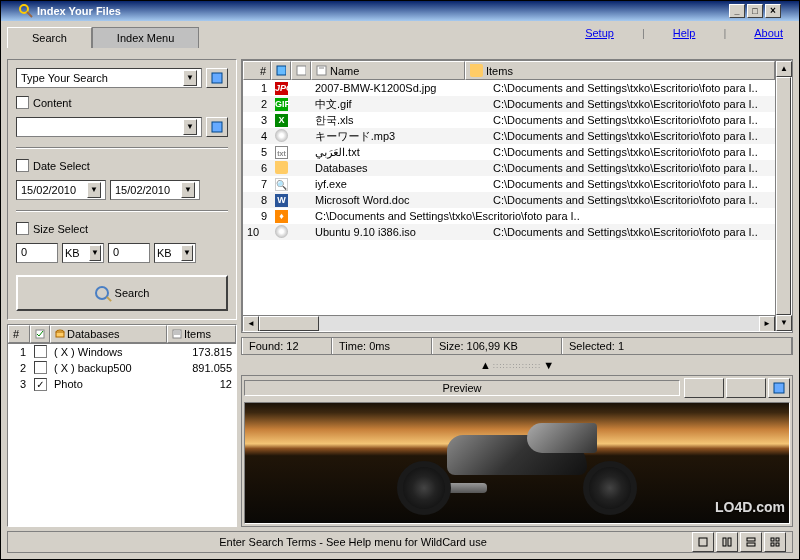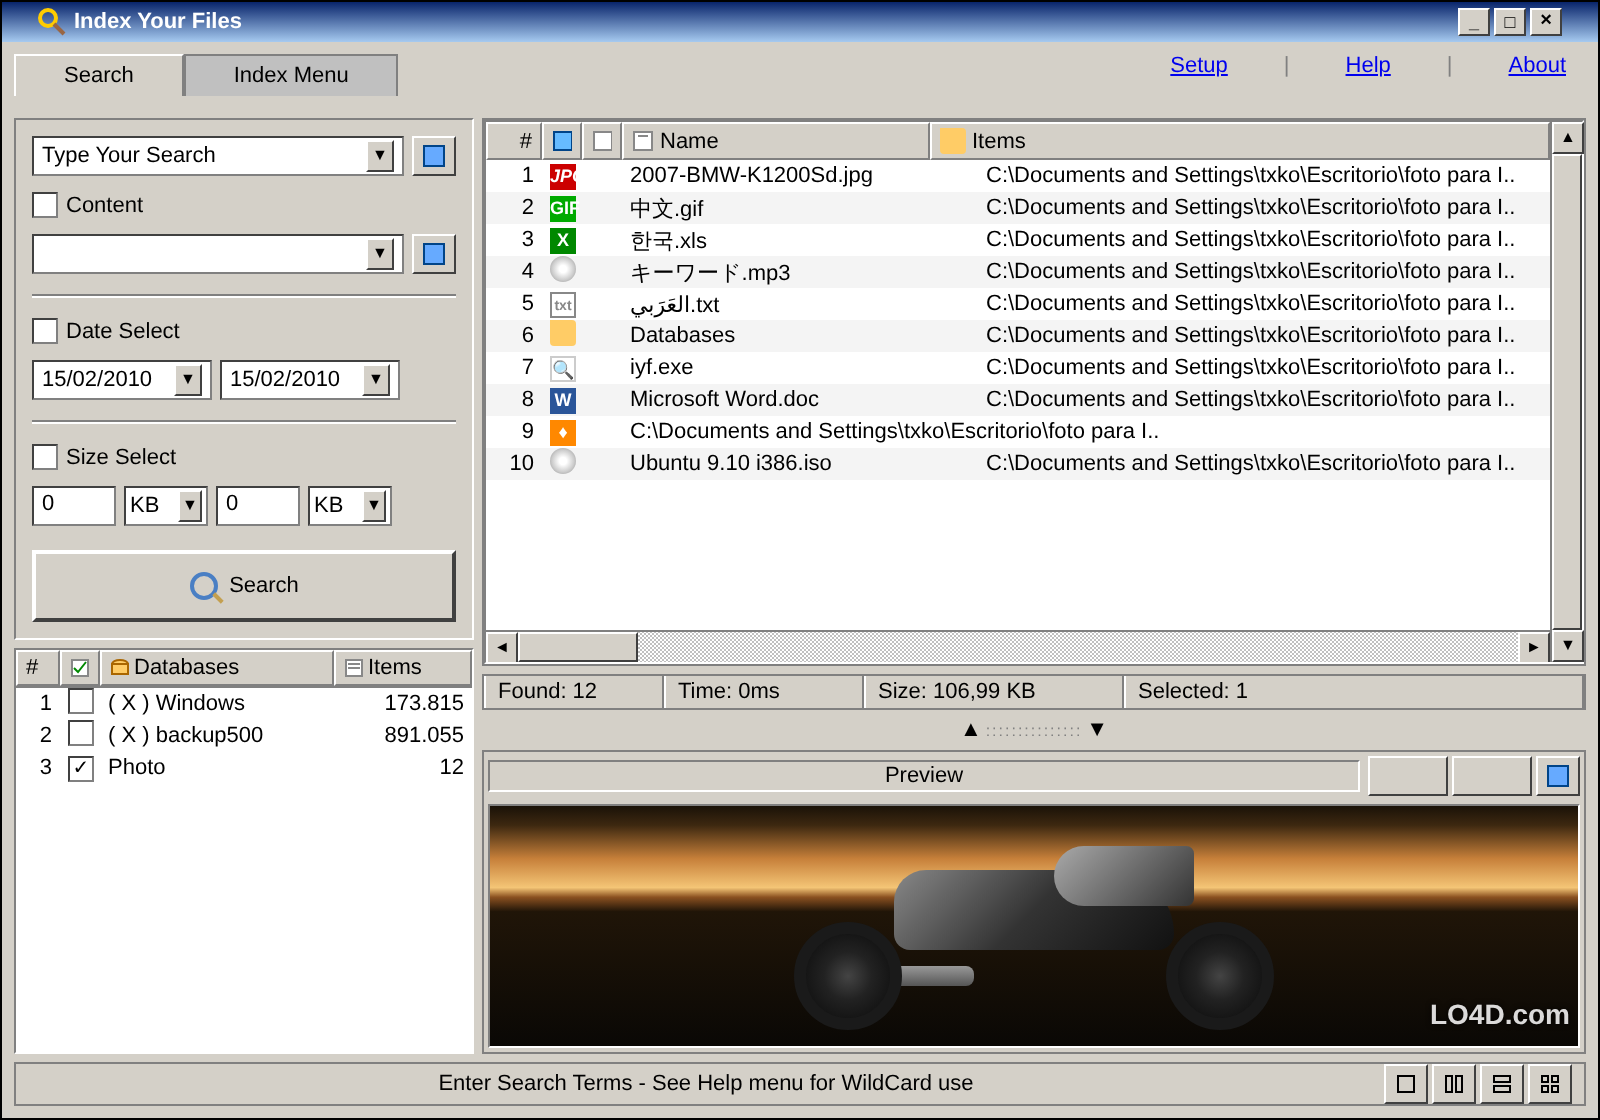--- a/index.html
+++ b/index.html
@@ -341,21 +341,21 @@
                     <div class="c" style="width:178px">Microsoft Word.doc</div>
                     <div class="c" style="flex:1">C:\Documents and Settings\txko\Escritorio\foto para I..</div>
                   </div>
                   <div class="res-row">
                     <div class="c" style="width:28px;text-align:right">9</div>
                     <div class="c" style="width:20px"><span class="file-icon fi-pas">♦</span></div>
                     <div class="c" style="width:20px"></div>
                     <div class="c" style="flex:1">C:\Documents and Settings\txko\Escritorio\foto para I..</div>
                   </div>
                   <div class="res-row">
-                    <div class="c" style="width:28px;text-align:right">10</div>
+                    <div class="c" style="width:28px;text-align:left">10</div>
                     <div class="c" style="width:20px"><span class="file-icon fi-cd"></span></div>
                     <div class="c" style="width:20px"></div>
                     <div class="c" style="width:178px">Ubuntu 9.10 i386.iso</div>
                     <div class="c" style="flex:1">C:\Documents and Settings\txko\Escritorio\foto para I..</div>
                   </div>
                 </div>
               <div class="scrollbar-h">
                 <div class="sb-btn">◄</div>
                 <div class="sb-thumb" style="width:60px"></div>
                 <div class="sb-track"></div>

